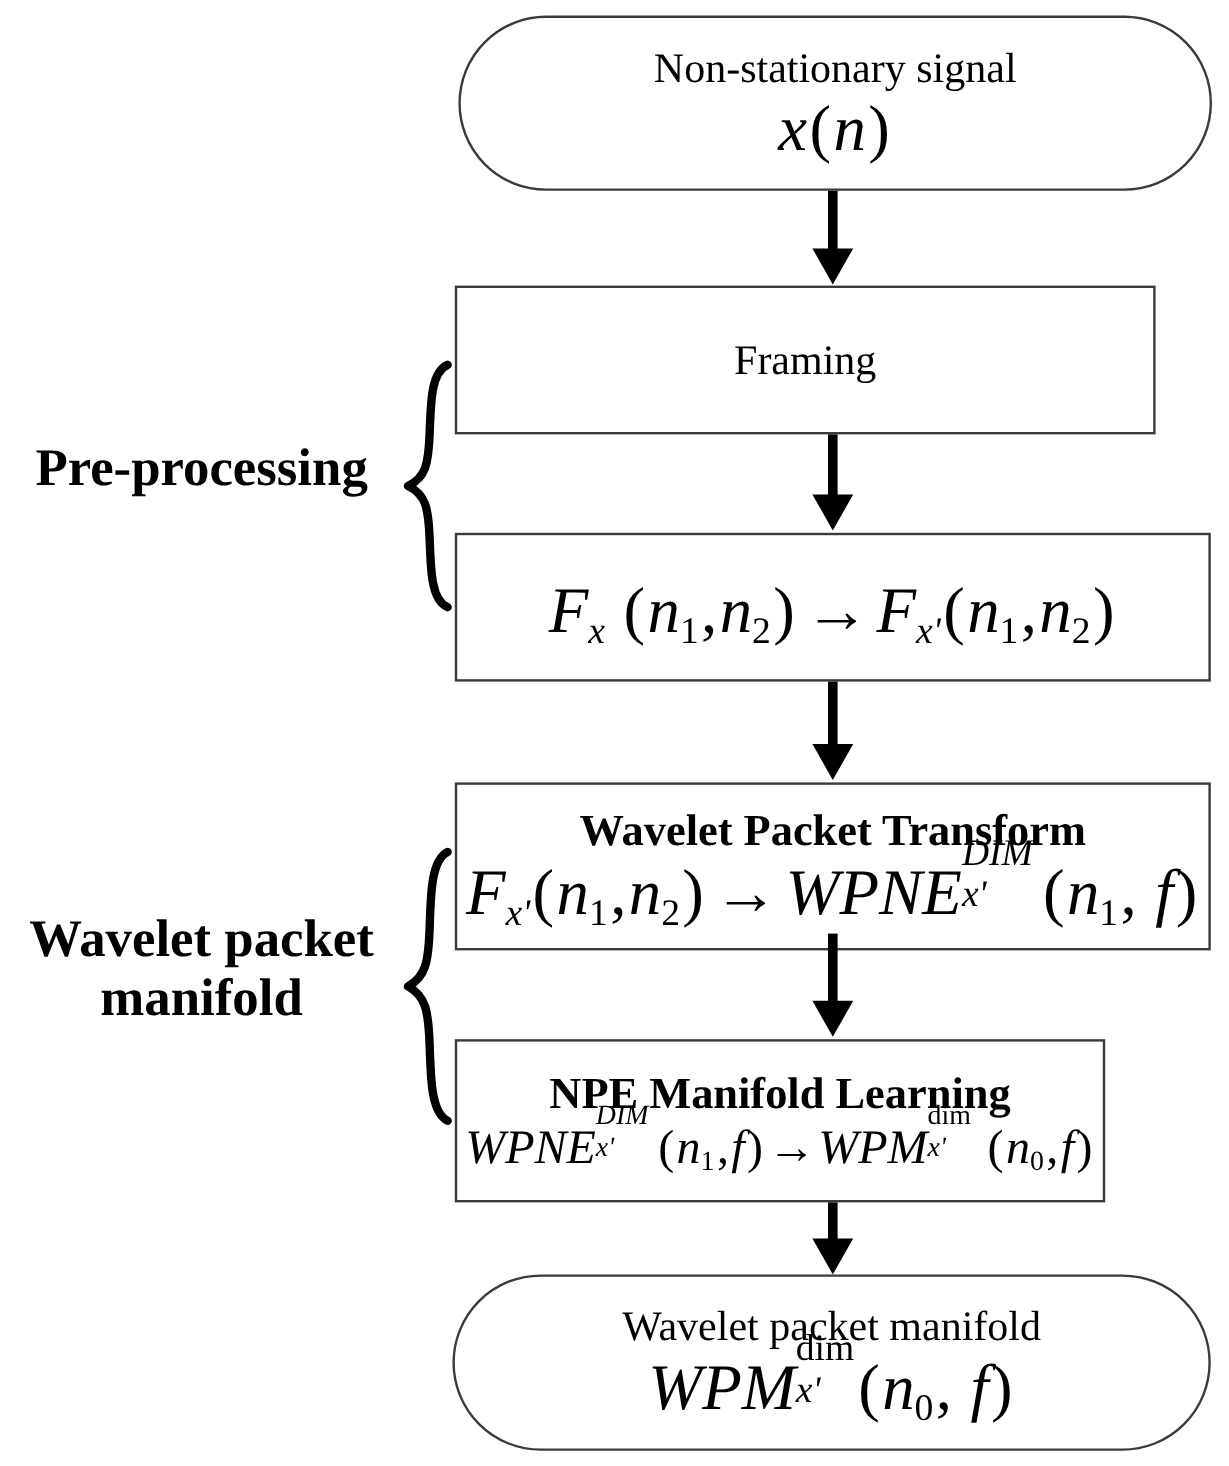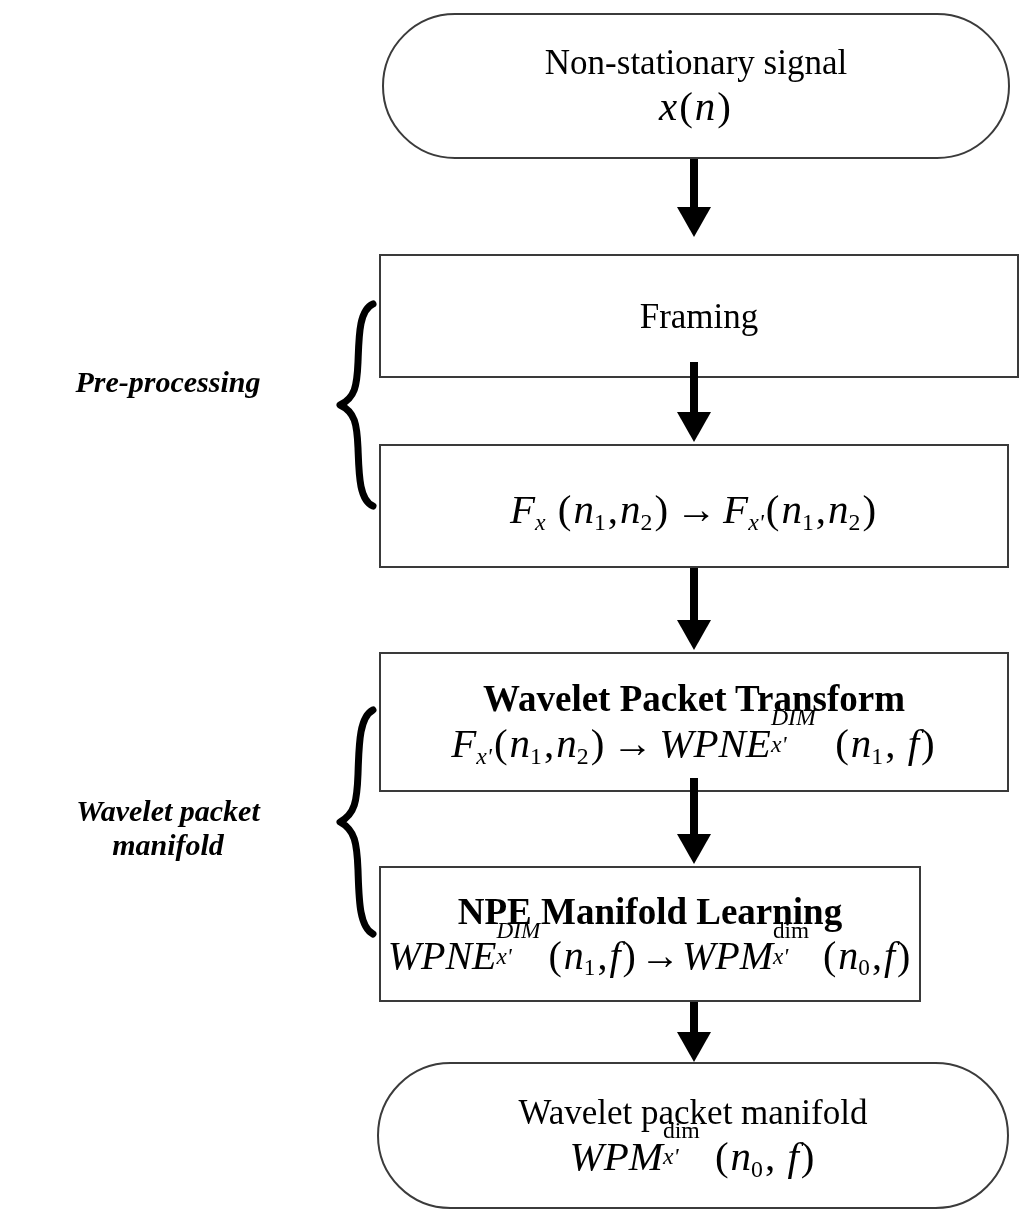--- a/index.html
+++ b/index.html
@@ -43,21 +43,21 @@
     white-space: nowrap;
   }
   .line2 {
     line-height: 1.0;
     white-space: nowrap;
     margin-top: 6px;
   }
 
   .t-plain  { font-size: 35px; font-weight: 400; }
   .t-bold   { font-size: 37px; font-weight: 700; }
-  .t-formula{ font-size: 41px; font-style: italic; }
+  .t-formula{ font-size: 54px; font-style: italic; }
 
   
   .mi { font-style: italic; }
   .mu { font-style: normal; }
   .mo { font-style: normal; padding: 0 2px; }
   .num { font-style: normal; }
   sub, sup {
     font-size: 0.58em;
     line-height: 0;
     position: relative;
@@ -108,45 +108,44 @@
     border-top: 30px solid #000000;
   }
 
   
   .brace {
     position: absolute;
   }
   .group-label {
     position: absolute;
     font-weight: 700;
-    font-size: 30px;
+    font-size: 44px;
     line-height: 1.12;
     text-align: center;
     white-space: pre-line;
-    font-style: italic;
   }
 </style>
 </head>
 <body>
 
 <div id="page">
 
   <div class="node terminal" style="left:382px; top:13px; width:628px; height:146px;">
     <div class="line1 t-plain">Non-stationary signal</div>
     <div class="line2 t-formula">
       <span class="mi">x</span><span class="mo">(</span><span class="mi">n</span><span class="mo">)</span>
     </div>
   </div>
 
   <div class="connector" style="left:677px; top:159px; height:78px;">
     <div class="stem" style="height:50px;"></div>
     <div class="head" style="top:48px;"></div>
   </div>
 
-  <div class="node process" style="left:379px; top:238px; width:640px; height:124px;margin-top:16px;">
+  <div class="node process" style="left:379px; top:238px; width:584px; height:124px;">
     <div class="line1 t-plain">Framing</div>
   </div>
 
   <div class="connector" style="left:677px; top:362px; height:82px;">
     <div class="stem" style="height:52px;"></div>
     <div class="head" style="top:50px;"></div>
   </div>
 
   <div class="node process" style="left:379px; top:444px; width:630px; height:124px;">
     <div class="line2 t-formula">
@@ -188,19 +187,19 @@
     <div class="line2 t-formula">
       <span class="mi">WPM</span><span class="ss-wrap"><span class="ss-sup mu">dim</span><span class="ss-sub mi">x'</span><span class="ss-gap" style="width:50px;"></span></span><span class="mo">(</span><span class="mi">n</span><sub class="num">0</sub><span class="mo">,&nbsp;</span><span class="mi">f</span><span class="mo">)</span>
     </div>
   </div>
 
   <div class="group-label" style="left:8px; top:365px; width:320px;">Pre-processing</div>
   <svg class="brace" style="left:333px; top:300px;" width="48" height="210" viewBox="0 0 48 210">
     <path d="M40 4 C26 10, 26 36, 25 62 C24 86, 22 98, 7 105 C22 112, 24 124, 25 148 C26 174, 26 200, 40 206" fill="none" stroke="#000000" stroke-width="7" stroke-linecap="round" stroke-linejoin="round"></path>
   </svg>
 
-  <div class="group-label" style="left:8px; top:794px; width:320px;">Wavelet packet
+  <div class="group-label" style="left:8px; top:758px; width:320px;">Wavelet packet
 manifold</div>
   <svg class="brace" style="left:333px; top:706px;" width="48" height="232" viewBox="0 0 48 232">
     <path d="M40 4 C26 11, 26 40, 25 68 C24 95, 22 108, 7 116 C22 124, 24 137, 25 164 C26 192, 26 221, 40 228" fill="none" stroke="#000000" stroke-width="7" stroke-linecap="round" stroke-linejoin="round"></path>
   </svg>
 
 </div>
 
 </body></html>

